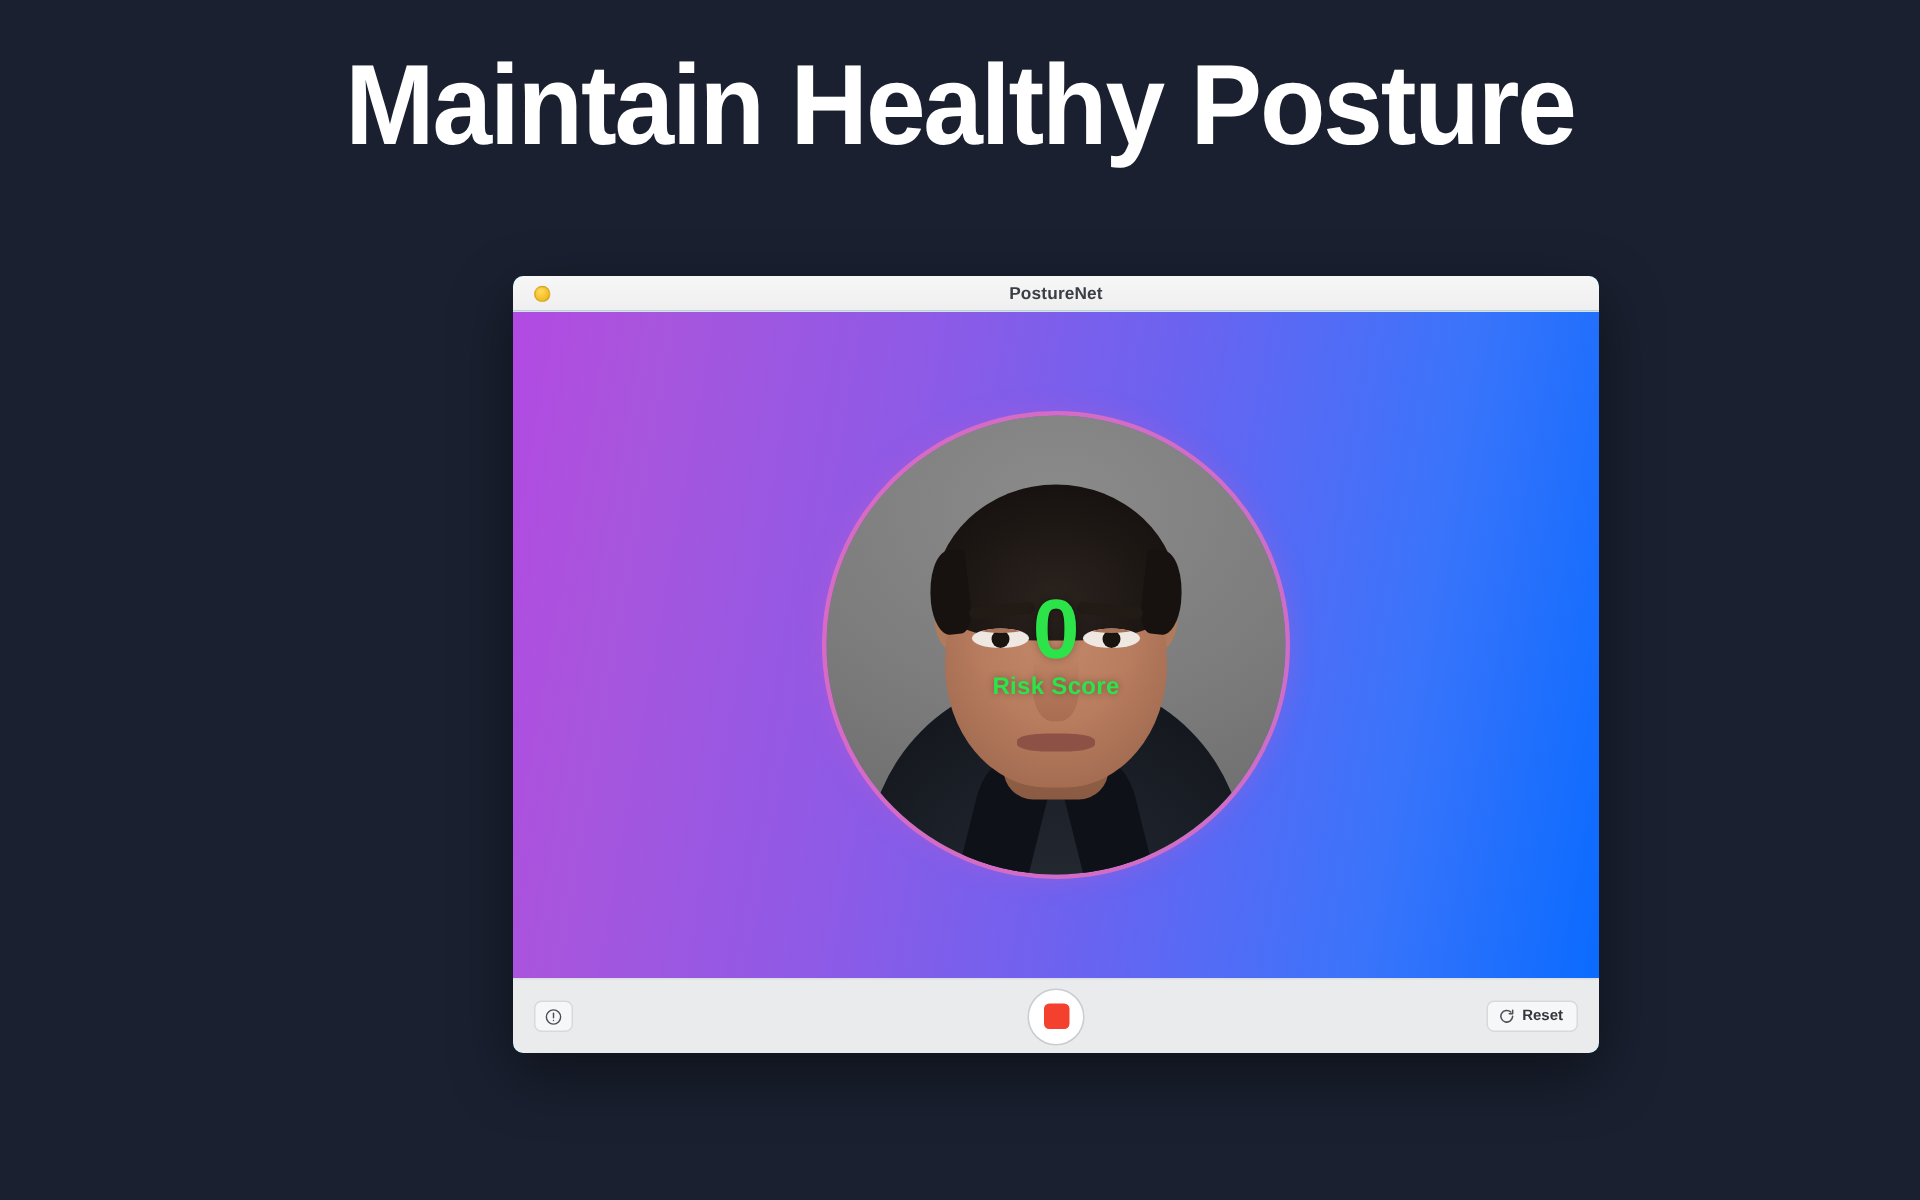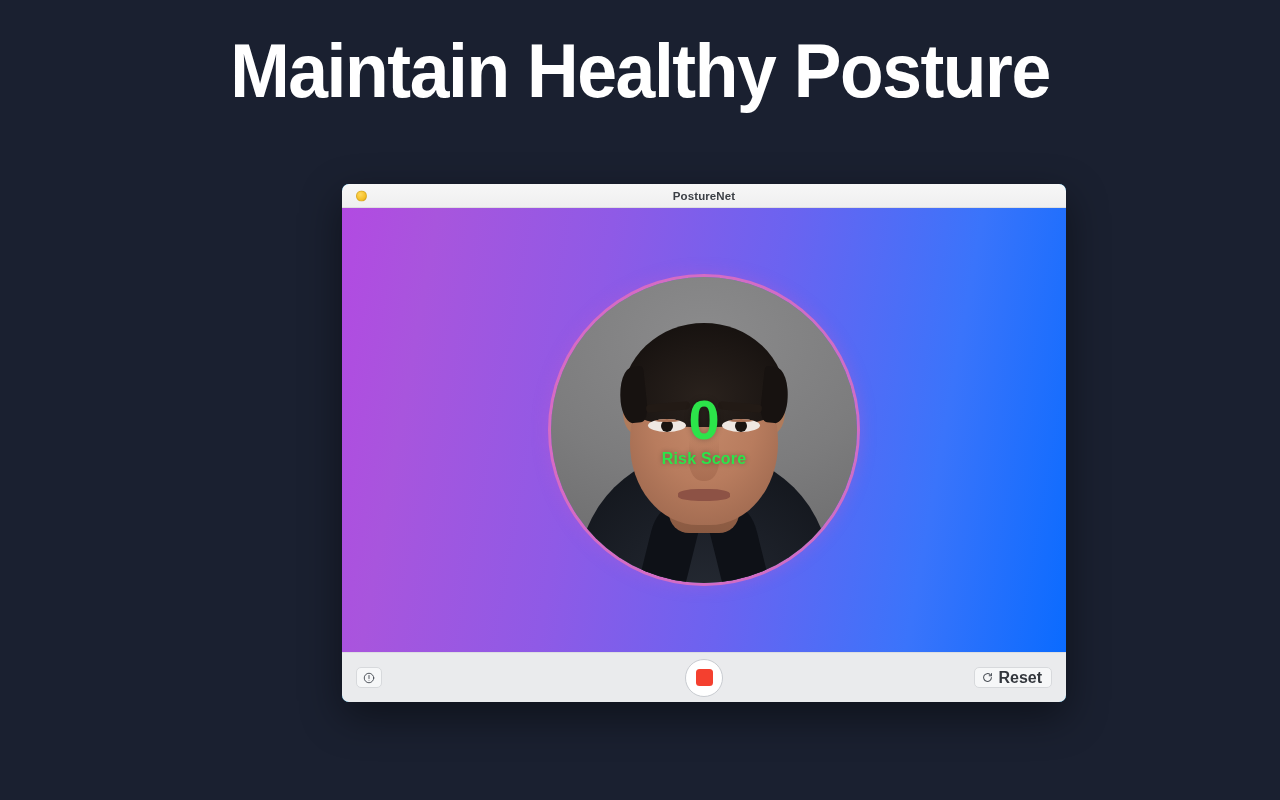--- a/index.html
+++ b/index.html
@@ -347,21 +347,21 @@
     padding: 0 9px 0 7px;
     background: #f6f7f8;
     border: 1px solid #d7d9dc;
     border-radius: 5px;
     display: flex;
     align-items: center;
     gap: 5px;
     cursor: pointer;
   }
   .reset-label {
-    font-size: 16px;
+    font-size: 10px;
     font-weight: 600;
     color: #33373d;
   }
 
   svg { display: block; }
 </style>
 </head>
 <body>
 
 <div class="headline">Maintain Healthy Posture</div>

